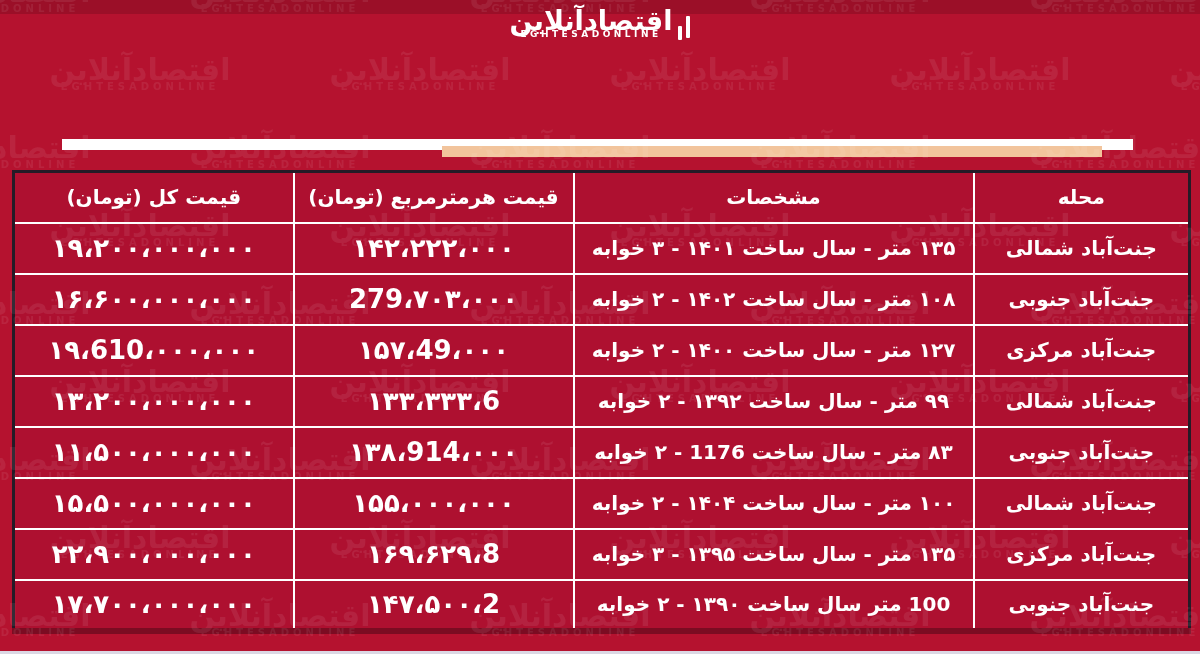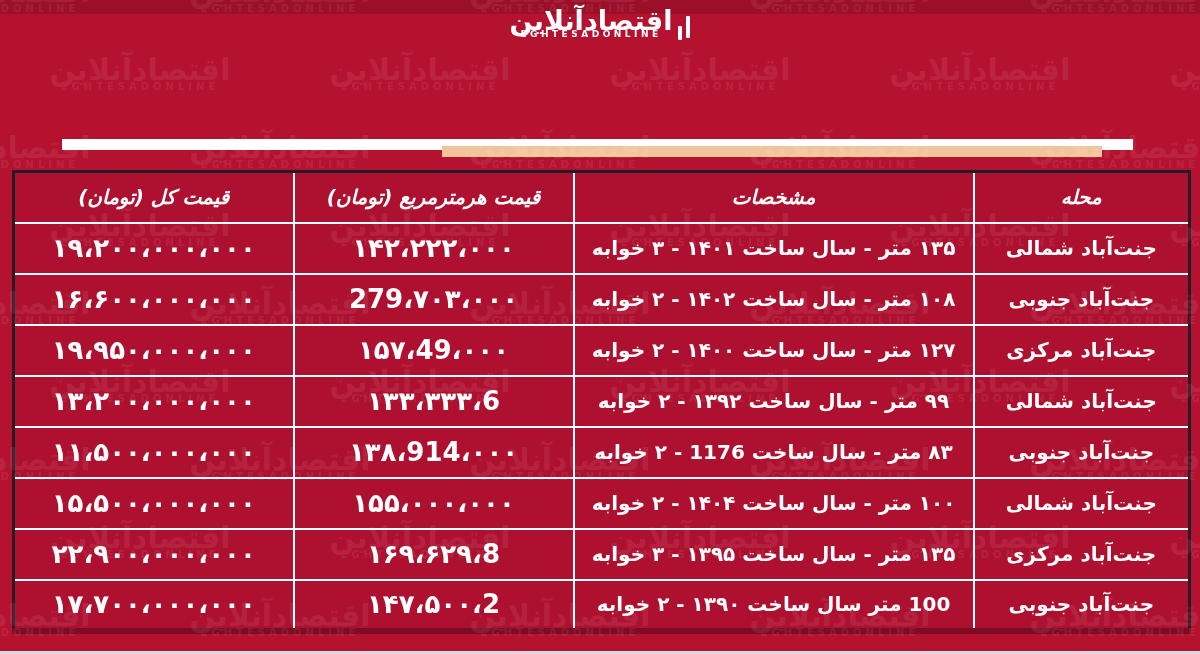--- a/index.html
+++ b/index.html
@@ -51,21 +51,21 @@
   .price-table col.c-district { width:216px; }
   .price-table col.c-specs    { width:400px; }
   .price-table col.c-per      { width:280px; }
   .price-table col.c-total    { width:280px; }
   .price-table th, .price-table td {
     border:2px solid #ffffff;
     background:#ae1030;
     text-align:center; vertical-align:middle;
     color:#fff; font-weight:bold;
   }
-  .price-table th { height:51px; font-size:20px;font-style:italic; }
+  .price-table th { height:51px; font-size:20px; }
   .price-table td { height:51px; font-size:20px; }
   .price-table td.num { font-size:26px; letter-spacing:0.5px; }
 
   .bottom-light { position:absolute; left:0; right:0; bottom:0; height:3px; background:#dbd8e4; z-index:6; }
 </style>
 </head>
 <body>
 
 <div class="page">
 
@@ -294,21 +294,21 @@
       <tr>
         <td>جنت‌آباد جنوبی</td>
         <td>۱۰۸ متر - سال ساخت ۱۴۰۲ - ۲ خوابه</td>
         <td class="num">279،۷۰۳،۰۰۰</td>
         <td class="num">۱۶،۶۰۰،۰۰۰،۰۰۰</td>
       </tr>
       <tr>
         <td>جنت‌آباد مرکزی</td>
         <td>۱۲۷ متر - سال ساخت ۱۴۰۰ - ۲ خوابه</td>
         <td class="num">۱۵۷،49،۰۰۰</td>
-        <td class="num">۱۹،۹۵۰،۰۰۰،۰۰۰</td>
+        <td class="num">۱۹،610،۰۰۰،۰۰۰</td>
       </tr>
       <tr>
         <td>جنت‌آباد شمالی</td>
         <td>۹۹ متر - سال ساخت ۱۳۹۲ - ۲ خوابه</td>
         <td class="num">۱۳۳،۳۳۳،6</td>
         <td class="num">۱۳،۲۰۰،۰۰۰،۰۰۰</td>
       </tr>
       <tr>
         <td>جنت‌آباد جنوبی</td>
         <td>۸۳ متر - سال ساخت 1176 - ۲ خوابه</td>

